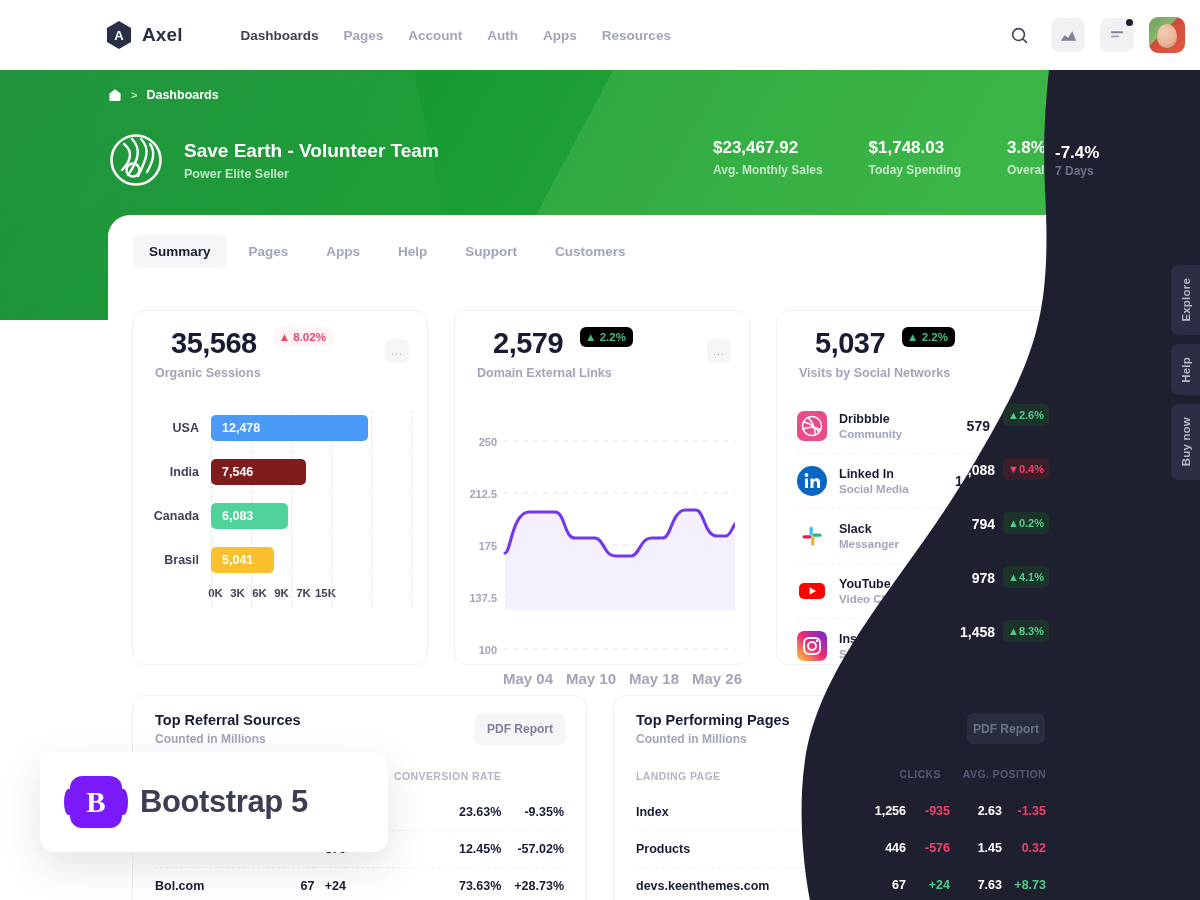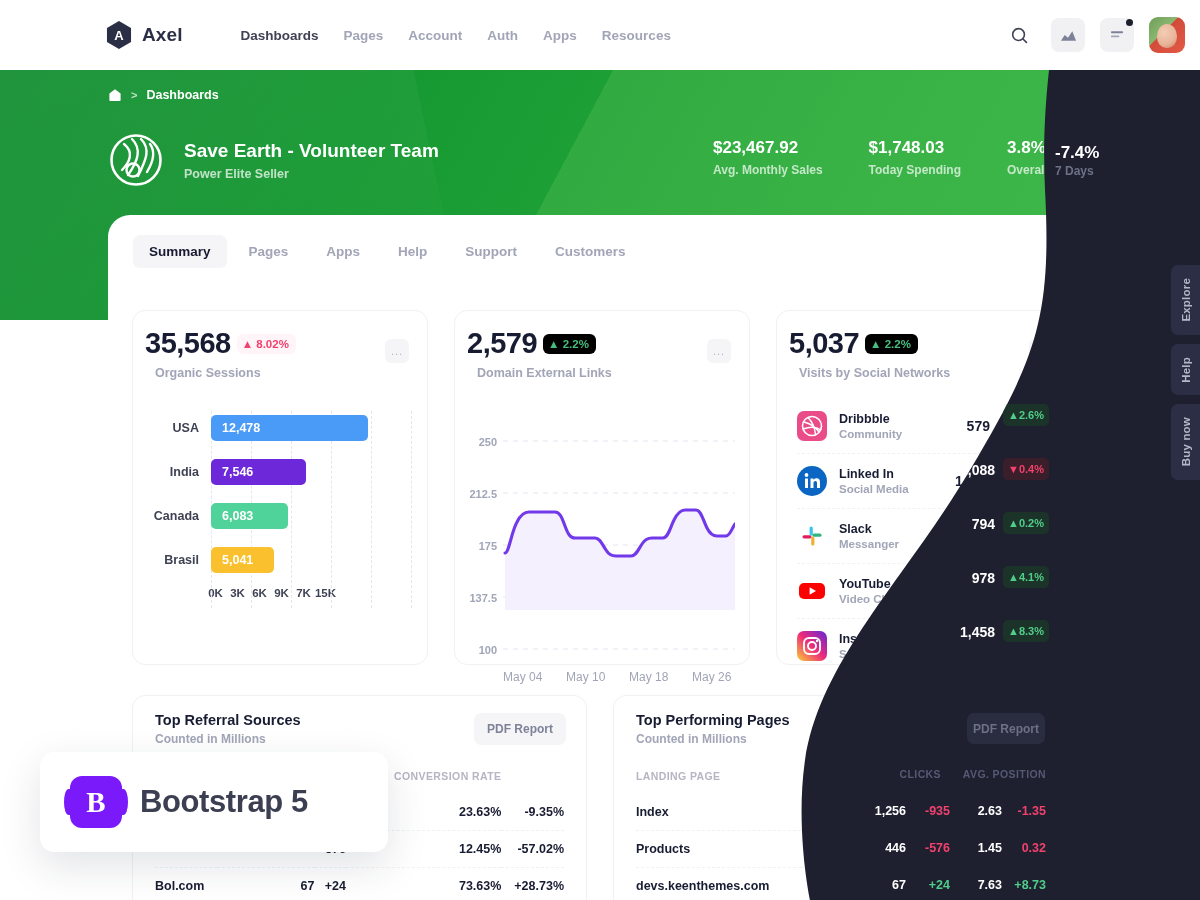--- a/index.html
+++ b/index.html
@@ -82,21 +82,21 @@
     position: absolute; top: 215px; left: 108px; width: 984px; height: 700px;
     background: #ffffff; border-radius: 22px 22px 0 0; z-index: 10;
   }
   .tabs { position: absolute; top: 20px; left: 25px; display: flex; align-items: center; gap: 6px; }
   .tab { font-size: 13.5px; font-weight: bold; color: #a1a5b7; padding: 9px 16px; border-radius: 7px; white-space: nowrap; }
   .tab.active { color: #181c32; background: #f5f5f7; }
 
   .cards-row { position: absolute; top: 95px; left: 24px; display: flex; gap: 26px; }
   .card { width: 296px; height: 355px; background: #fff; border: 1px solid #f1f1f4; border-radius: 13px; position: relative; }
   .card-big { font-size: 29px; font-weight: bold; color: #181c32; letter-spacing: -.5px; }
-  .card-head { position: absolute; top: 16px; left: 12px; display: flex; align-items: center; gap: 6px; }
+  .card-head { position: absolute; top: 16px; left: 38px; display: flex; align-items: flex-start; gap: 17px; }
   .pill { font-size: 11.5px; font-weight: bold; padding: 4px 7px 4px 5px; border-radius: 6px; white-space: nowrap; }
   .pill-up-green { color: #47be7d; background: #000000; }
   .pill-up-red { color: #f1416c; background: #fff5f8; }
   .card-sub { position: absolute; top: 55px; left: 22px; font-size: 12.5px; font-weight: bold; color: #a1a5b7; }
   .dots {
     position: absolute; top: 28px; right: 18px; width: 24px; height: 24px; border-radius: 6px;
     background: #f5f5f7; display: flex; align-items: center; justify-content: center;
     letter-spacing: 1px; color: #b5b5c3; font-size: 11px; line-height: 1;
   }
 
@@ -109,21 +109,21 @@
     height: 26px; margin-top: 4px; border-radius: 5px; display: flex; align-items: center; padding-left: 11px;
     color: #fff; font-size: 12.5px; font-weight: bold;
   }
   .axis-x { display: flex; padding-left: 78px; margin-top: 2px; }
   .axis-tick { font-size: 11.5px; font-weight: bold; color: #3f4254; width: 35px; text-align: center; margin-left: -13px; }
   .grid-v { position: absolute; top: 0; bottom: 22px; width: 1px; border-left: 1px dashed #e4e6ef; }
 
   
   .linechart { position: absolute; top: 105px; left: 0; width: 296px; height: 240px; }
   .ly-lbl { position: absolute; font-size: 11px; font-weight: bold; color: #a1a5b7; text-align: right; width: 34px; }
-  .lx-lbl { position: absolute; font-size: 12px; font-weight: normal; color: #a1a5b7; }
+  .lx-lbl { position: absolute; font-size: 15px; font-weight: bold; color: #a1a5b7; }
 
   
   .soclist { position: absolute; top: 88px; left: 0; right: 0; }
   .soc-row { display: flex; align-items: center; height: 54px; padding: 0 20px; }
   .soc-div { height: 0; border-top: 1px dashed #eff2f5; margin: 0 20px; }
   .soc-ico { width: 30px; height: 30px; border-radius: 7px; flex: 0 0 30px; overflow: hidden; position: relative; }
   .soc-txt { margin-left: 12px; flex: 1; }
   .soc-name { font-size: 12.5px; font-weight: bold; color: #181c32; }
   .soc-desc { font-size: 11.5px; font-weight: bold; color: #a1a5b7; margin-top: 2px; }
   .soc-val { font-size: 14px; font-weight: bold; color: #181c32; margin-right: 10px; }
@@ -292,21 +292,21 @@
         </div>
         <div class="bar-row">
           <div class="bar-cat">USA</div>
           <div class="bar-track">
               <div class="bar-fill" style="width:72.0%;background:#4a9bf7">12,478</div>
             </div>
         </div>
         <div class="bar-row">
           <div class="bar-cat">India</div>
           <div class="bar-track">
-              <div class="bar-fill" style="width:43.5%;background:#6d28d9">7,546</div>
+              <div class="bar-fill" style="width:43.5%;background:#7f1d1d">7,546</div>
             </div>
         </div>
         <div class="bar-row">
           <div class="bar-cat">Canada</div>
           <div class="bar-track">
               <div class="bar-fill" style="width:35.2%;background:#4fd39a">6,083</div>
             </div>
         </div>
         <div class="bar-row">
           <div class="bar-cat">Brasil</div>

